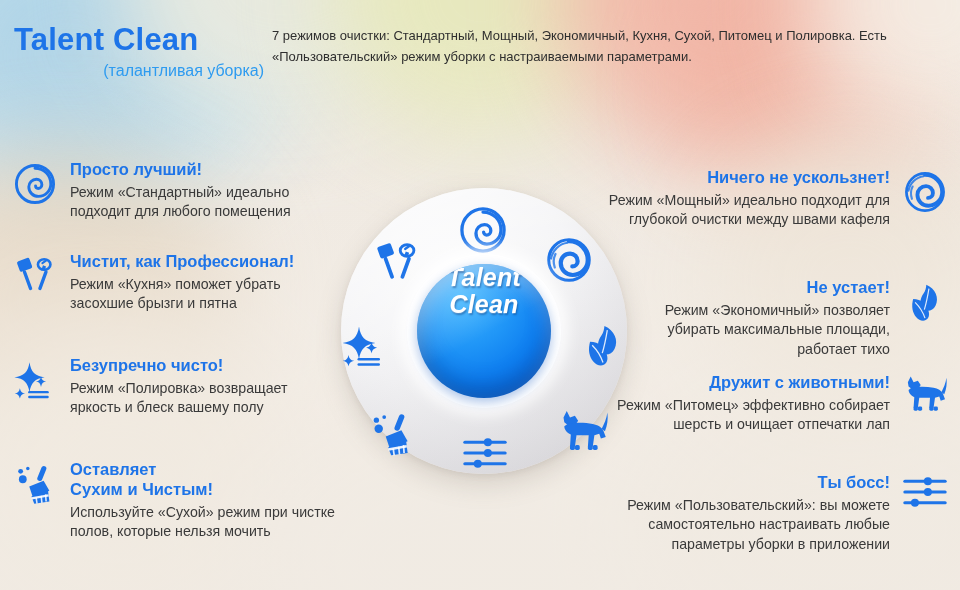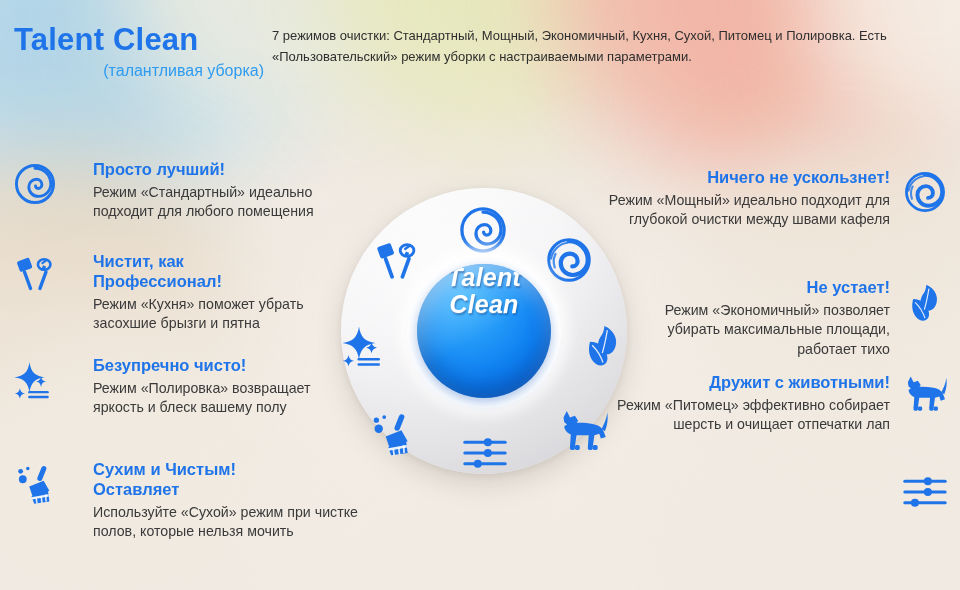--- a/index.html
+++ b/index.html
@@ -40,21 +40,21 @@
   
   .col{position:absolute;}
   .col-left{left:12px;top:160px;width:352px;}
   .col-right{left:596px;top:160px;width:352px;}
   .feat{display:flex;position:absolute;}
   .feat .ico{width:46px;height:46px;flex:0 0 46px;display:flex;align-items:flex-start;justify-content:center;}
   .feat .ico svg{display:block;}
   .feat .txt{flex:1 1 auto;}
   .f-title{font-size:16.5px;font-weight:bold;color:#1e74e8;line-height:1.2;margin-bottom:3px;}
   .f-body{font-size:14.2px;line-height:1.38;color:#3a3a3a;}
-  .col-left .feat{left:0;gap:23px;}
+  .col-left .feat{left:0;}
   .col-left .ico{margin-right:12px;margin-top:2px;}
   .col-right .feat{right:0;flex-direction:row-reverse;margin-top:8px;}
   .col-right .ico{margin-left:12px;margin-top:2px;}
   .col-right .txt{text-align:right;}
 
   
   .lf0{top:0px;width:330px;}
   .lf1{top:92px;width:300px;}
   .lf2{top:196px;width:315px;}
   .lf3{top:300px;left:48px;width:352px;}
@@ -177,22 +177,22 @@
             <path d="M27 48 L50 39 L52 55 L31 58 Z"></path>
             <rect x="27" y="47" width="24" height="3" fill="#ffffff" opacity="0.9" transform="rotate(-10 39 48)"></rect>
             <rect x="33" y="49" width="2.2" height="9" fill="#ffffff" opacity="0.85" transform="rotate(-8 34 53)"></rect>
             <rect x="40" y="47" width="2.2" height="10" fill="#ffffff" opacity="0.85" transform="rotate(-6 41 52)"></rect>
             <rect x="46" y="45" width="2.2" height="10" fill="#ffffff" opacity="0.85" transform="rotate(-4 47 50)"></rect>
           </g>
         </svg>
       </div>
       <div class="txt">
         <div class="f-title">
+          <div>Оставляет</div>
           <div>Сухим и Чистым!</div>
-          <div>Оставляет</div>
         </div>
         <div class="f-body">Используйте «Сухой» режим при чистке полов, которые нельзя мочить</div>
       </div>
     </div>
 
   </div>
 
   <div class="col col-right">
 
     <div class="feat rf0">
@@ -254,20 +254,24 @@
             <line x1="4" y1="8" x2="60" y2="8"></line>
             <line x1="4" y1="23" x2="60" y2="23"></line>
             <line x1="4" y1="38" x2="60" y2="38"></line>
           </g>
           <g fill="#1e74e8">
             <circle cx="36" cy="8" r="5.6"></circle>
             <circle cx="36" cy="23" r="5.6"></circle>
             <circle cx="18" cy="38" r="5.6"></circle>
           </g>
         </svg>
+      </div>
+      <div class="txt">
+        <div class="f-title">Ты босс!</div>
+        <div class="f-body">Режим «Пользовательский»: вы можете самостоятельно настраивать любые параметры уборки в приложении</div>
       </div>
     </div>
 
   </div>
 
   <div class="disc-wrap">
     <div class="disc"></div>
     <div class="disc-sheen"></div>
 
     <div class="ring-ico" style="left:122px;top:24px;width:56px;height:56px;">

